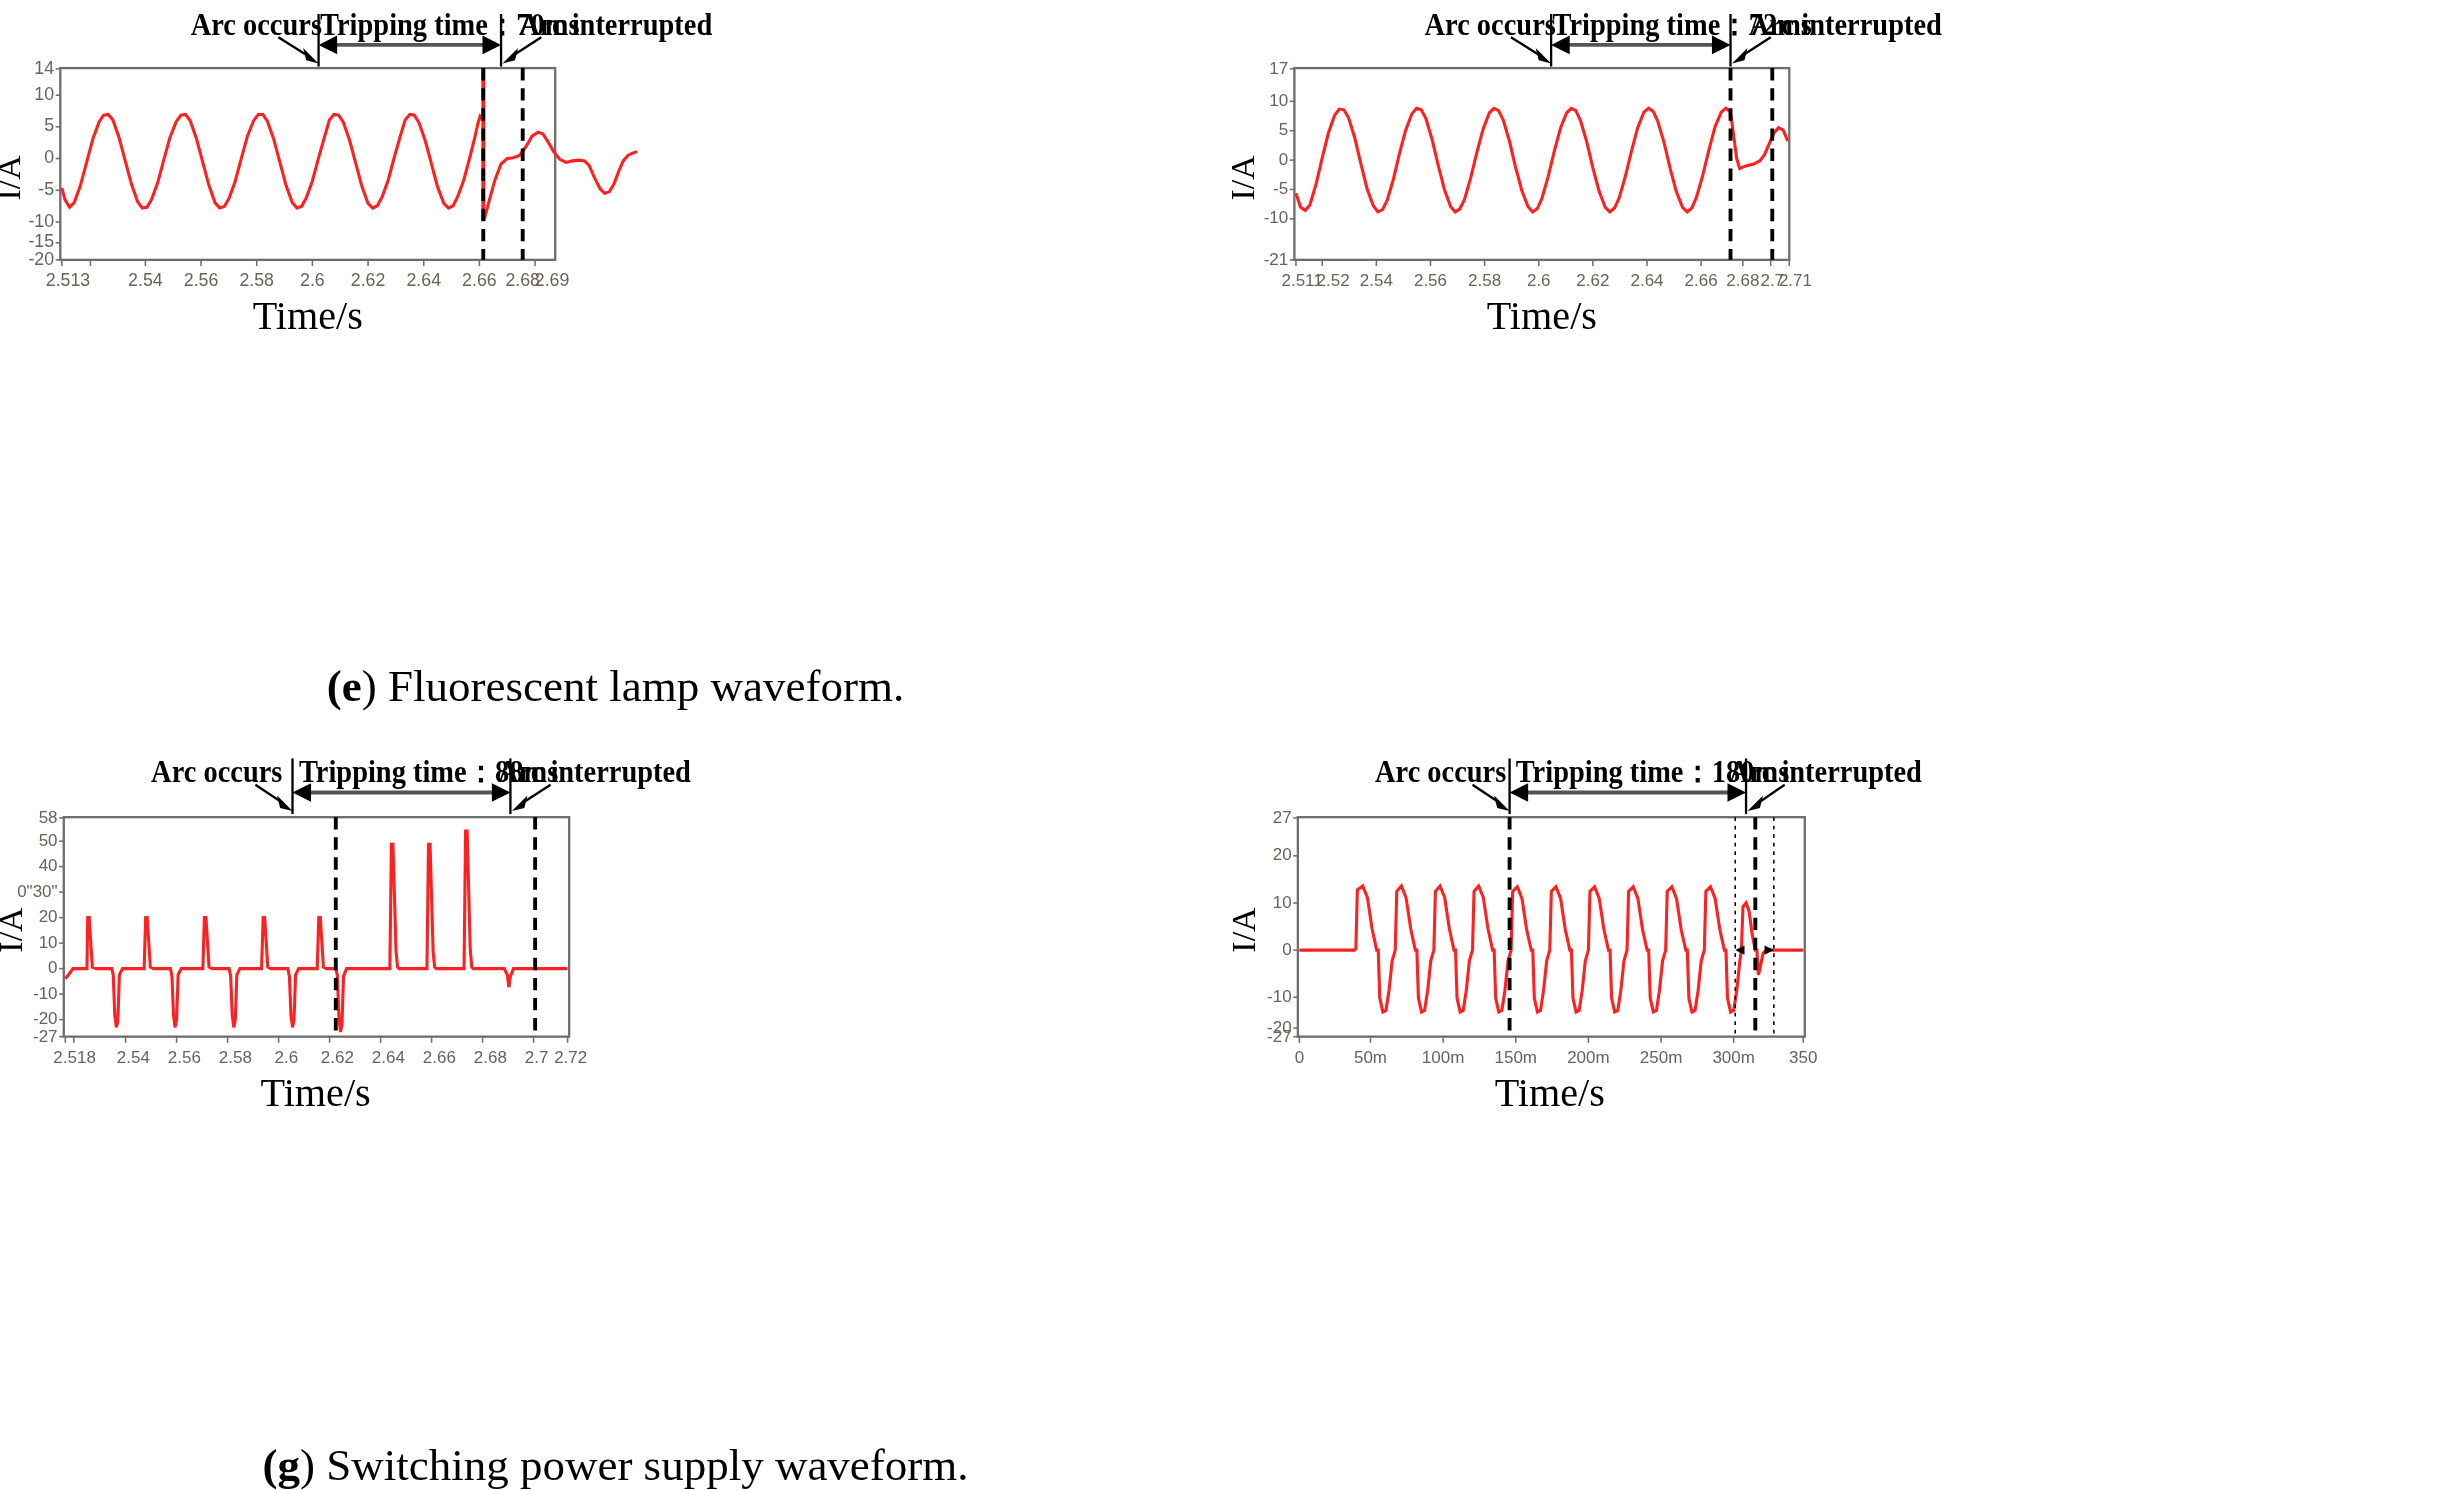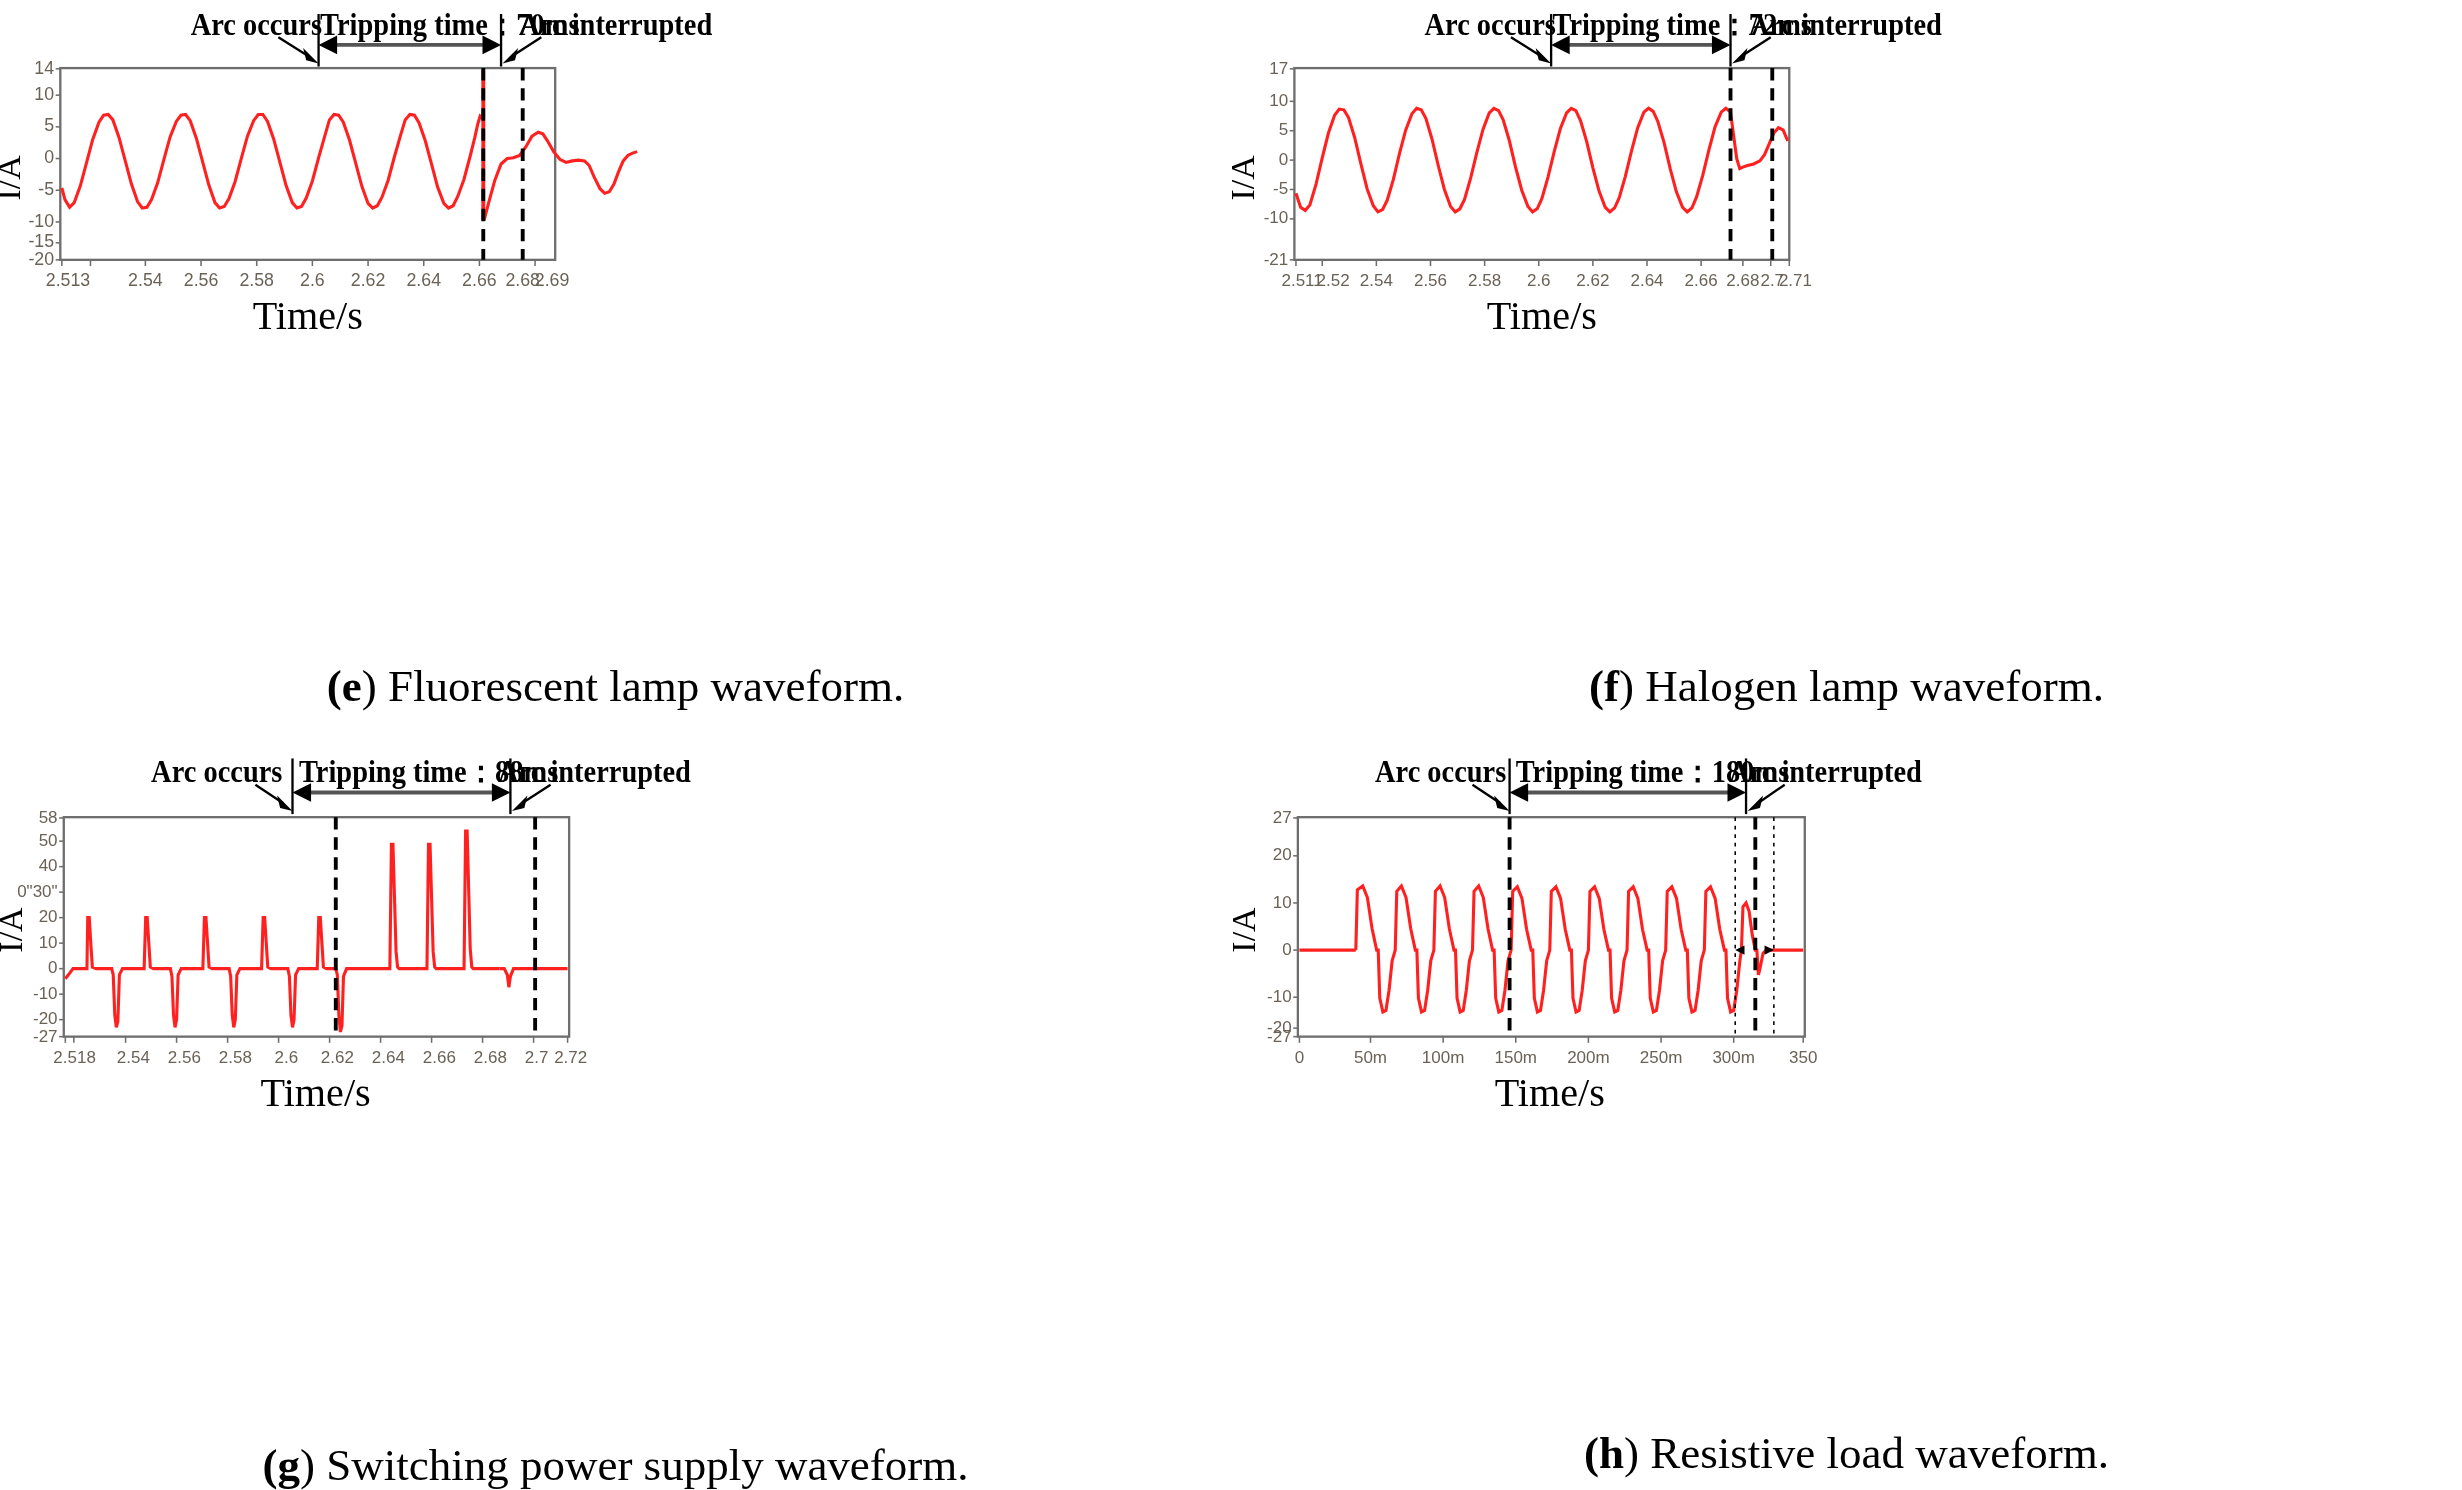--- a/index.html
+++ b/index.html
@@ -178,23 +178,20 @@
         <g>
           <path fill="none" stroke="#ff2020" stroke-width="4" d="M84,250 L90,268 L96,272 L102,265 L110,238 L118,204 L126,172 L134,149 L140,141 L146,142 L152,152 L160,178 L168,212 L176,244 L184,266 L190,274 L196,271 L202,259 L210,232 L218,198 L226,168 L234,147 L240,140 L246,142 L252,153 L260,180 L268,214 L276,245 L284,267 L290,274 L296,270 L302,258 L310,230 L318,197 L326,167 L334,146 L340,140 L346,143 L352,155 L360,182 L368,216 L376,246 L384,267 L390,274 L396,270 L402,257 L410,229 L418,196 L426,166 L434,146 L440,140 L446,143 L452,156 L460,183 L468,217 L476,247 L484,268 L490,274 L496,269 L502,256 L510,228 L518,195 L526,165 L534,145 L540,140 L546,144 L552,157 L560,184 L568,218 L576,248 L584,268 L590,274 L596,269 L602,255 L610,227 L618,194 L626,164 L634,145 L640,140 L646,145"></path>
           <path fill="none" stroke="#ff2020" stroke-width="4" d="M646,145 L650,175 L654,205 L658,218 L662,216 L668,214 L676,212 L684,208 L690,200 L696,186 L702,172 L708,165 L714,168 L720,182"></path>
         </g>
 
         <line x1="646" y1="88" x2="646" y2="336" stroke="#000" stroke-width="5" stroke-dasharray="16 10"></line>
         <line x1="700" y1="88" x2="700" y2="336" stroke="#000" stroke-width="5" stroke-dasharray="16 10"></line>
 
         <text x="402" y="426" font-family="Liberation Serif, serif" font-size="52" text-anchor="middle">Time/s</text>
       </svg>
-      <div class="caption" style="bottom:31px;">
-        <b>(<span>f</span></b><span>) Halogen lamp waveform.</span>
-      </div>
     </div>
   </div>
 
   <div class="cell">
     <div class="panel">
       <svg width="1231" height="748" viewBox="0 0 1592 968">
         <text x="212" y="50" font-family="Liberation Serif, serif" font-weight="bold" font-size="40" transform="scale(0.92,1)">Arc occurs</text>
         <text x="420" y="50" font-family="Liberation Serif, serif" font-weight="bold" font-size="40" transform="scale(0.92,1)">Tripping time：88ms</text>
         <text x="700" y="50" font-family="Liberation Serif, serif" font-weight="bold" font-size="40" transform="scale(0.92,1)">Arc interrupted</text>
 
@@ -365,20 +362,17 @@
 
         <line x1="360" y1="96" x2="360" y2="380" stroke="#000" stroke-width="5" stroke-dasharray="16 10"></line>
         <line x1="678" y1="96" x2="678" y2="380" stroke="#000" stroke-width="5" stroke-dasharray="16 10"></line>
         <line x1="652" y1="96" x2="652" y2="380" stroke="#000" stroke-width="2" stroke-dasharray="5 6"></line>
         <line x1="702" y1="96" x2="702" y2="380" stroke="#000" stroke-width="2" stroke-dasharray="5 6"></line>
         <polygon points="652,268 664,262 664,274" fill="#000"></polygon>
         <polygon points="702,268 690,262 690,274" fill="#000"></polygon>
 
         <text x="412" y="470" font-family="Liberation Serif, serif" font-size="52" text-anchor="middle">Time/s</text>
       </svg>
-      <div class="caption" style="bottom:12.4px;">
-        <b>(<span>h</span></b><span>) Resistive load waveform.</span>
-      </div>
     </div>
   </div>
 
 </div>
 
 
 </body></html>

